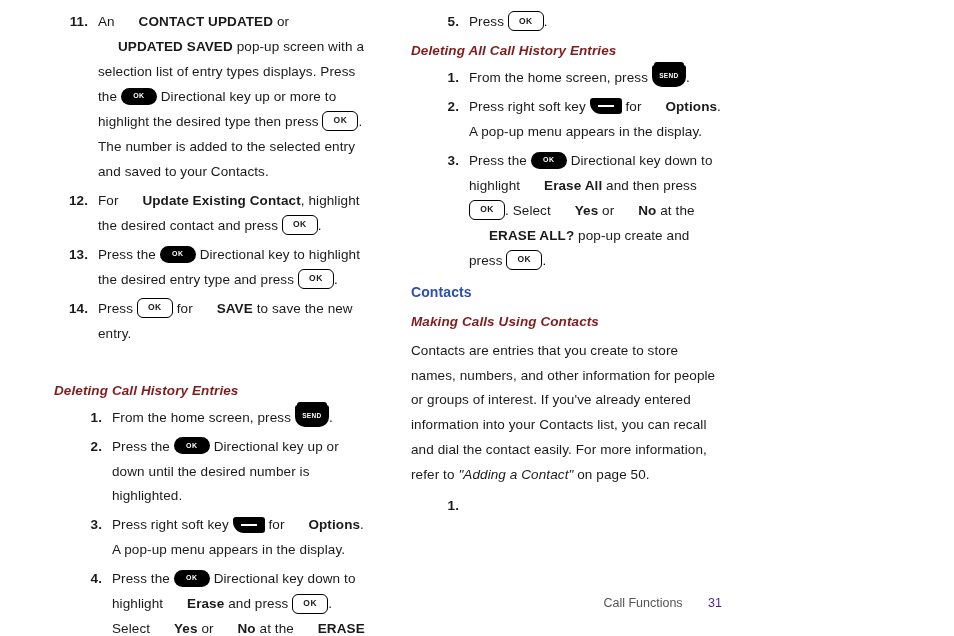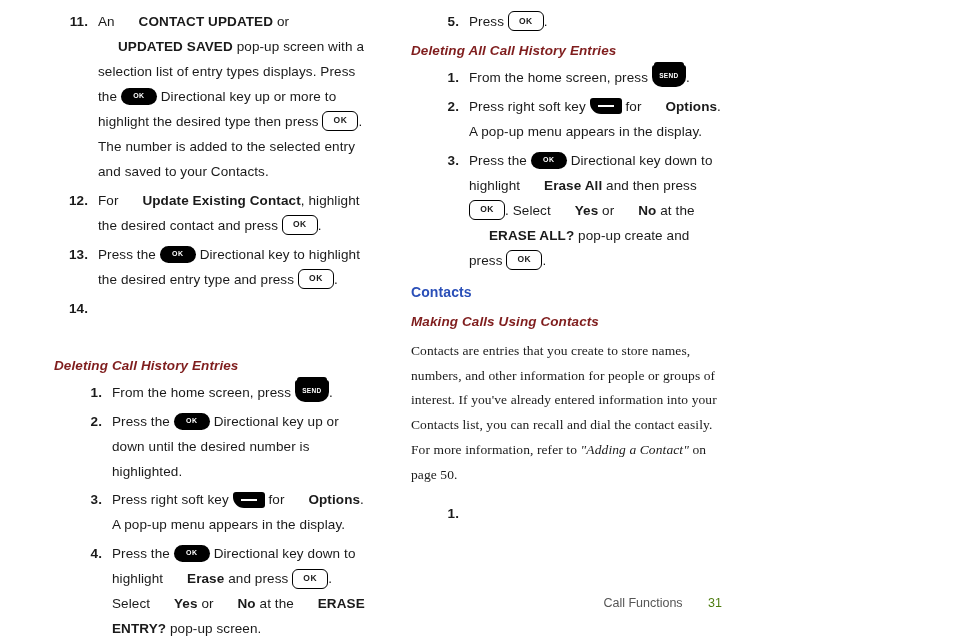--- a/index.html
+++ b/index.html
@@ -61,22 +61,21 @@
     font-weight: bold;
     font-style: italic;
     color: #7f1d1d;
     font-size: 13.5px;
     margin-top: 4px;
     margin-bottom: 2px;
     padding-left: 0px;
   }
   .h3-deep { padding-left: 0px; margin-top: 32px; }
   .para2 {
-    margin: 4px 0 14px 0;
-    font-family: Liberation Serif, serif;
+    margin: 4px 0 6px 0;
   }
   .key {
     display: inline-flex;
     align-items: center;
     justify-content: center;
     border-radius: 8px;
     vertical-align: middle;
     position: relative;
     top: -1px;
   }
@@ -123,21 +122,21 @@
     border-radius: 3px 3px 3px 11px;
   }
   .key-softkey svg { display:block; }
   .footer {
     position: absolute;
     bottom: 26px;
     right: 58px;
     font-size: 12.5px;
     color: #555;
   }
-  .footer .pg { margin-left: 22px; color: #4d7c0f; }
+  .footer .pg { margin-left: 22px; color: #4c1d95; }
 </style>
 </head>
 <body>
 
 <div class="page">
   <div class="columns">
 
     <div class="col">
       <ol>
         <li class="indent1">
@@ -158,20 +157,24 @@
         <li class="indent1">
           <span class="num">13.</span>
           <span class="txt">
             <span>Press the </span>
             <span class="key key-ok-black">OK</span><span> Directional key to highlight the desired entry type and press </span>
             <span class="key key-ok-outline">OK</span><span>.</span>
           </span>
         </li>
         <li class="indent1">
           <span class="num">14.</span>
+          <span class="txt">
+            <span>Press </span>
+            <span class="key key-ok-outline">OK</span><span> for </span><span class="bold">SAVE</span><span> to save the new entry.</span>
+          </span>
         </li>
       </ol>
 
       <div class="h3 h3-deep">Deleting Call History Entries</div>
 
       <ol>
         <li class="indent2">
           <span class="num">1.</span>
           <span class="txt">
             <span>From the home screen, press </span>

